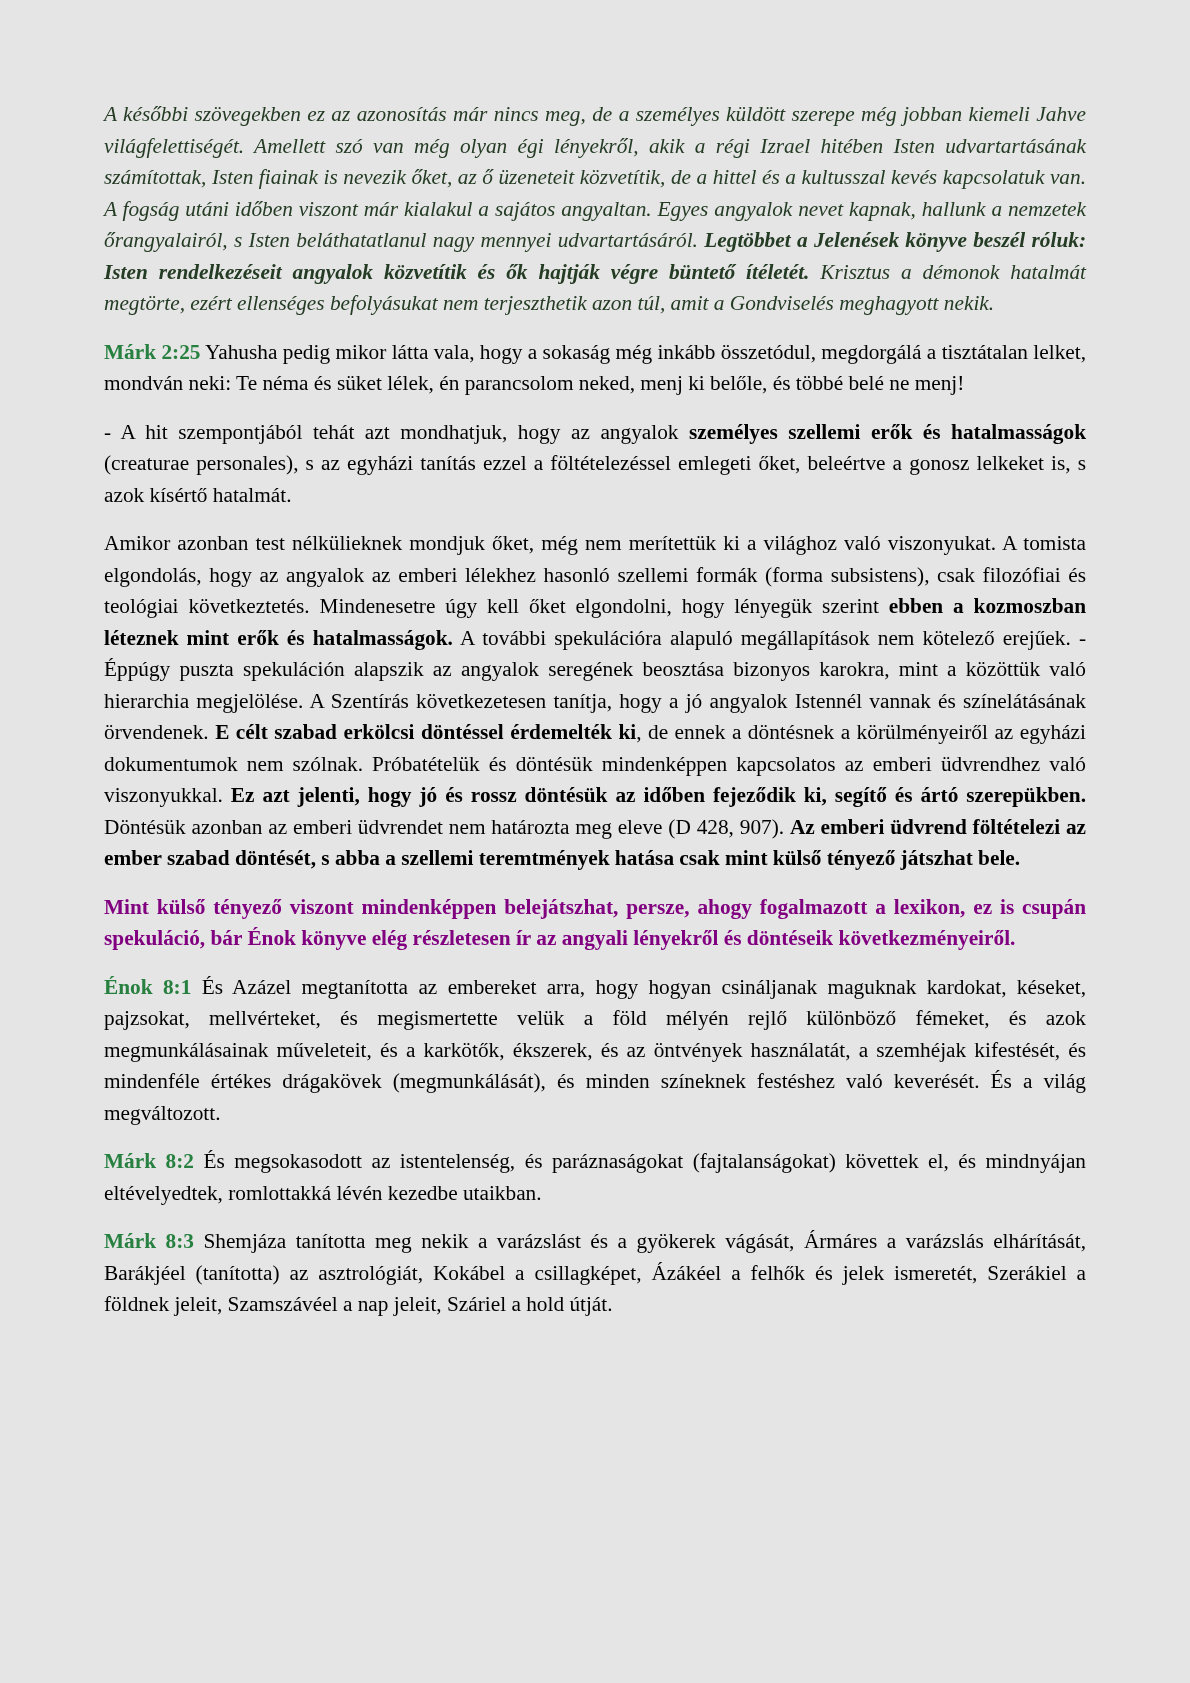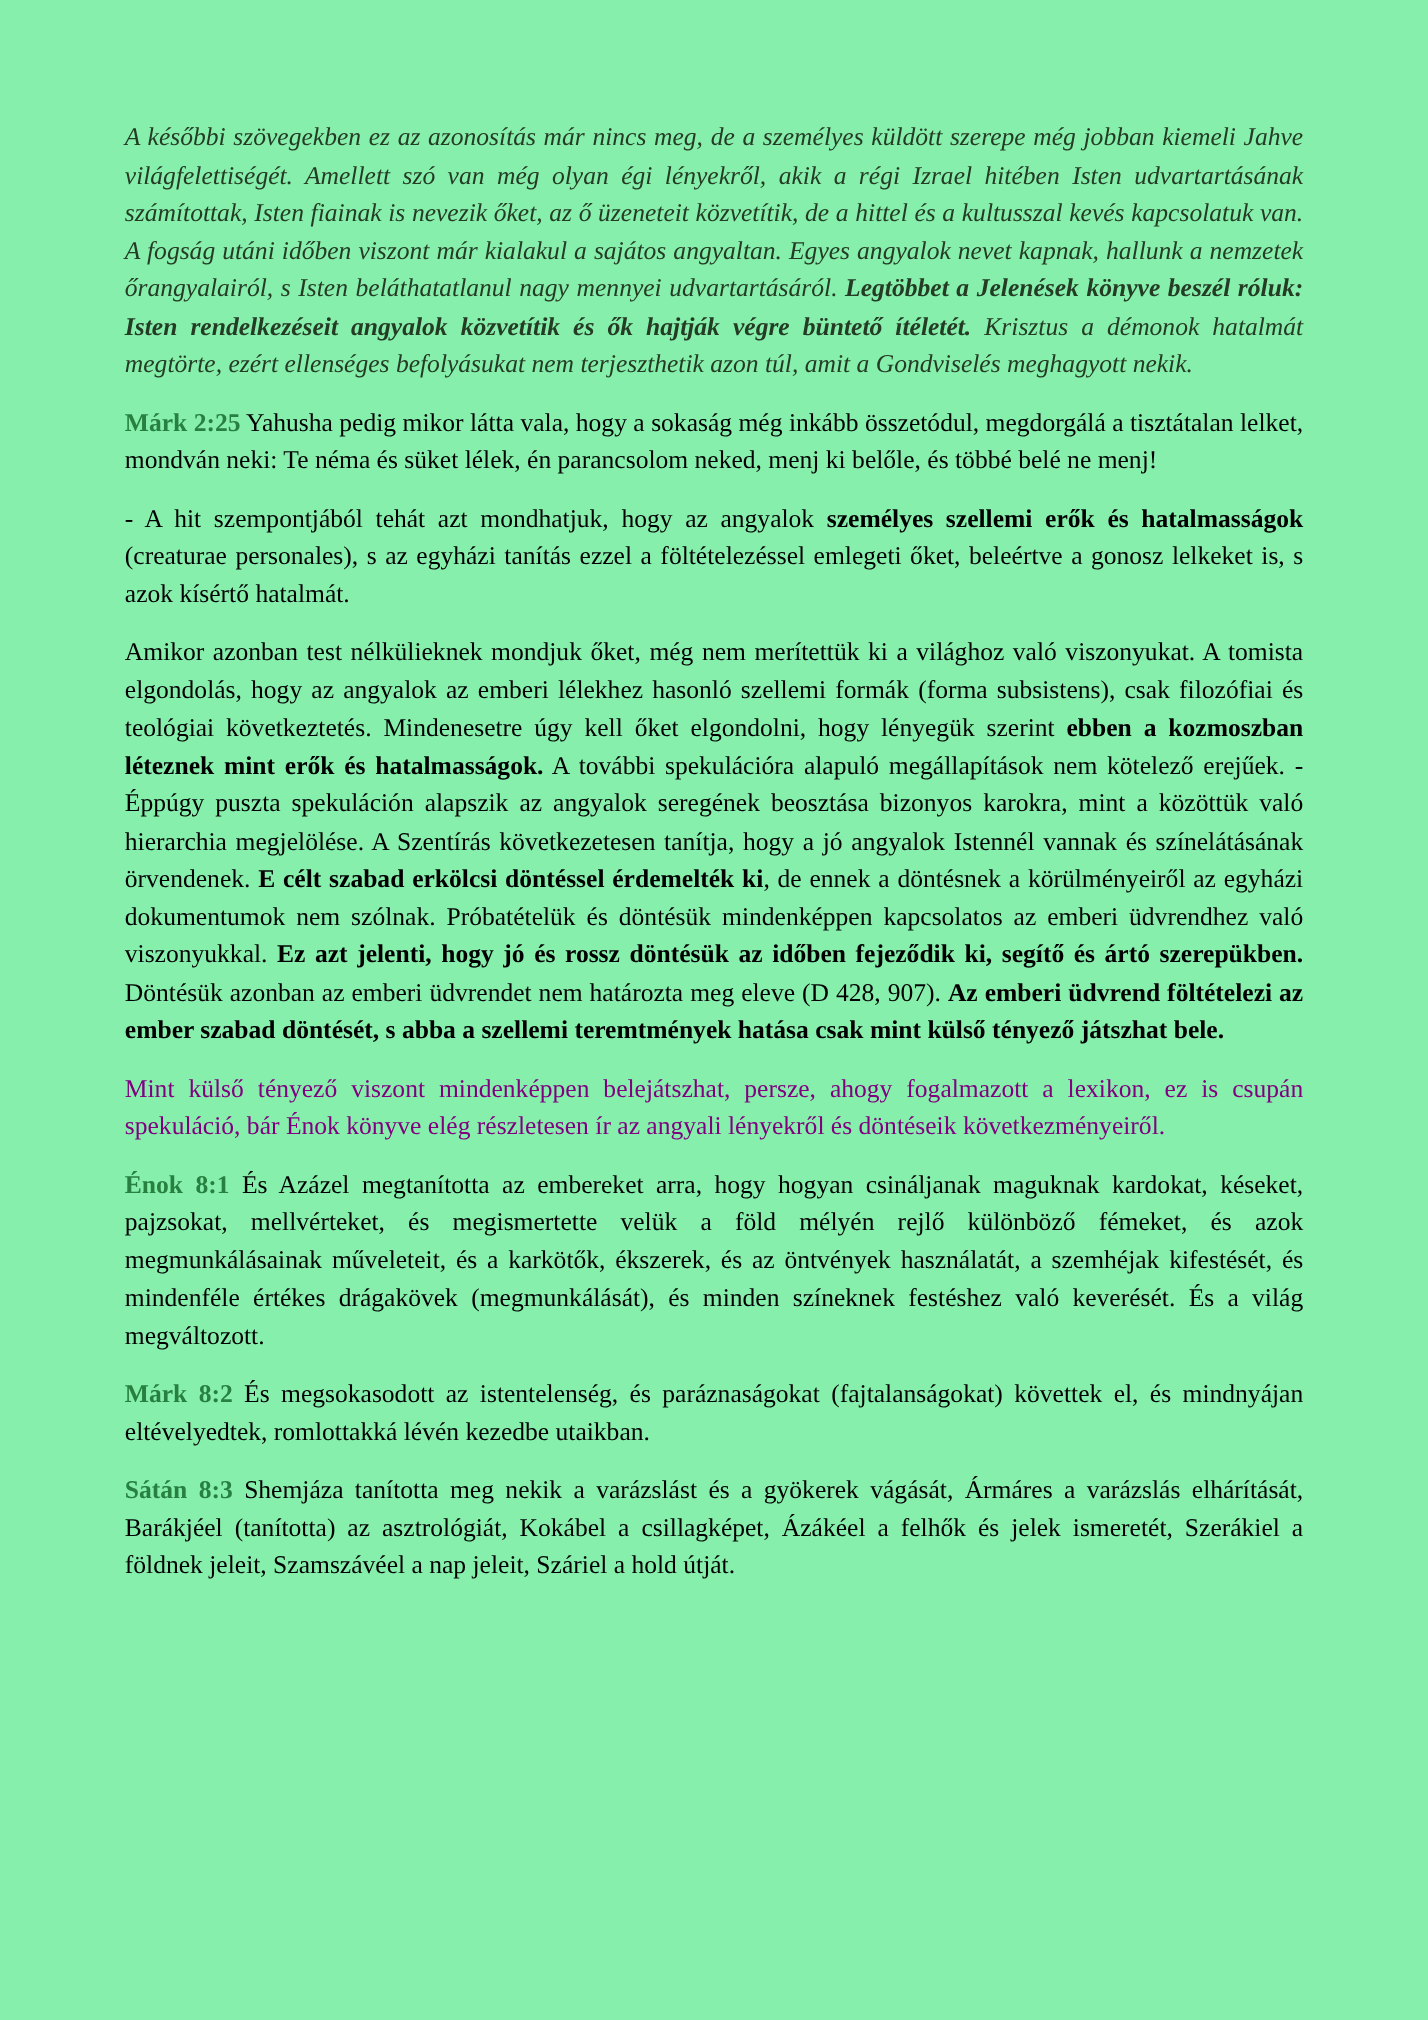--- a/index.html
+++ b/index.html
@@ -5,21 +5,21 @@
   html, body {
     margin: 0;
     padding: 0;
     background: #ffffff;
   }
   .page {
     position: relative;
     width: 1190px;
     min-height: 1683px;
     box-sizing: border-box;
-    background: #86efac;
+    background: #e5e5e5;
     padding: 99px 104px 60px 104px;
     font-family: "Liberation Serif", "DejaVu Serif", serif;
     font-size: 21.3px;
     line-height: 31.5px;
     color: #000000;
     text-align: justify;
   }
   .page p {
     margin: 0 0 17px 0;
   }
@@ -37,20 +37,21 @@
     color: #000000;
   }
   .verse-label {
     font-weight: bold;
     color: var(--label-green, #27803f);
   }
   .b { font-weight: bold; }
   .u { text-decoration: underline; }
   .purple-note {
     color: var(--purple, #800080);
+    font-weight: bold;
   }
 </style>
 </head>
 <body>
 
 <div class="page">
 
   <p class="intro-quote"><span>A későbbi szövegekben ez az azonosítás már nincs meg, de a személyes küldött szerepe még jobban kiemeli Jahve világfelettiségét. Amellett szó van még olyan égi lényekről, akik a régi Izrael hitében Isten udvartartásának számítottak, Isten fiainak is nevezik őket, az ő üzeneteit közvetítik, de a hittel és a kultusszal kevés kapcsolatuk van. A fogság utáni időben viszont már kialakul a sajátos angyaltan. Egyes angyalok nevet kapnak, hallunk a nemzetek őrangyalairól, s Isten beláthatatlanul nagy mennyei udvartartásáról. </span><span class="b">Legtöbbet a Jelenések könyve beszél róluk: Isten rendelkezéseit angyalok közvetítik és ők hajtják végre büntető ítéletét.</span><span> Krisztus a démonok hatalmát megtörte, ezért ellenséges befolyásukat nem terjeszthetik azon túl, amit a Gondviselés meghagyott nekik.</span></p>
 
 
@@ -59,15 +60,15 @@
   <p class="note-italic"><span>- A hit szempontjából tehát azt mondhatjuk, hogy az angyalok </span><span class="b">személyes szellemi erők és hatalmasságok</span><span> (creaturae personales), s az egyházi tanítás ezzel a föltételezéssel emlegeti őket, beleértve a gonosz lelkeket is, s azok kísértő hatalmát.</span></p>
 
   <p class="note-italic"><span>Amikor azonban test nélkülieknek mondjuk őket, még nem merítettük ki a világhoz való viszonyukat. A tomista elgondolás, hogy az angyalok az emberi lélekhez hasonló szellemi formák (forma subsistens), csak filozófiai és teológiai következtetés. Mindenesetre úgy kell őket elgondolni, hogy lényegük szerint </span><span class="b">ebben a kozmoszban léteznek mint erők és hatalmasságok.</span><span> A további spekulációra alapuló megállapítások nem kötelező erejűek. - Éppúgy puszta spekuláción alapszik az angyalok seregének beosztása bizonyos karokra, mint a közöttük való hierarchia megjelölése.  A Szentírás következetesen tanítja, hogy a jó angyalok Istennél vannak és színelátásának örvendenek. </span><span class="b">E célt szabad erkölcsi döntéssel érdemelték ki</span><span>, de ennek a döntésnek a körülményeiről az egyházi dokumentumok nem szólnak. Próbatételük és döntésük mindenképpen kapcsolatos az emberi üdvrendhez való viszonyukkal. </span><span class="b">Ez azt jelenti, hogy jó és rossz döntésük az időben fejeződik ki, segítő és ártó szerepükben.</span><span> Döntésük azonban az emberi üdvrendet nem határozta meg eleve (D 428, 907). </span><span class="b">Az emberi üdvrend föltételezi az ember szabad döntését, s abba a szellemi teremtmények hatása csak mint külső tényező játszhat bele.</span></p>
 
   <p class="purple-note"><span>Mint külső tényező viszont mindenképpen belejátszhat, persze, ahogy fogalmazott a lexikon, ez is csupán spekuláció, bár Énok könyve elég részletesen ír az angyali lényekről és döntéseik következményeiről.</span></p>
 
   <p class="verse"><span class="verse-label">Énok 8:1</span><span> És Azázel megtanította az embereket arra, hogy hogyan csináljanak maguknak kardokat, késeket, pajzsokat, mellvérteket, és megismertette velük a föld mélyén rejlő különböző fémeket, és azok megmunkálásainak műveleteit, és a karkötők, ékszerek, és az öntvények használatát, a szemhéjak kifestését, és mindenféle értékes drágakövek (megmunkálását), és minden színeknek festéshez való keverését. És a világ megváltozott.</span></p>
 
   <p class="verse"><span class="verse-label">Márk 8:2</span><span> És megsokasodott az istentelenség, és paráznaságokat (fajtalanságokat) követtek el, és mindnyájan eltévelyedtek, romlottakká lévén kezedbe utaikban.</span></p>
 
-  <p class="verse"><span class="verse-label">Sátán 8:3</span><span> Shemjáza tanította meg nekik a varázslást és a gyökerek vágását, Ármáres a varázslás elhárítását, Barákjéel (tanította) az asztrológiát, Kokábel a csillagképet, Ázákéel a felhők és jelek ismeretét, Szerákiel a földnek jeleit, Szamszávéel a nap jeleit, Száriel a hold útját.</span></p>
+  <p class="verse"><span class="verse-label">Márk 8:3</span><span> Shemjáza tanította meg nekik a varázslást és a gyökerek vágását, Ármáres a varázslás elhárítását, Barákjéel (tanította) az asztrológiát, Kokábel a csillagképet, Ázákéel a felhők és jelek ismeretét, Szerákiel a földnek jeleit, Szamszávéel a nap jeleit, Száriel a hold útját.</span></p>
 
 </div>
 
 </body></html>

